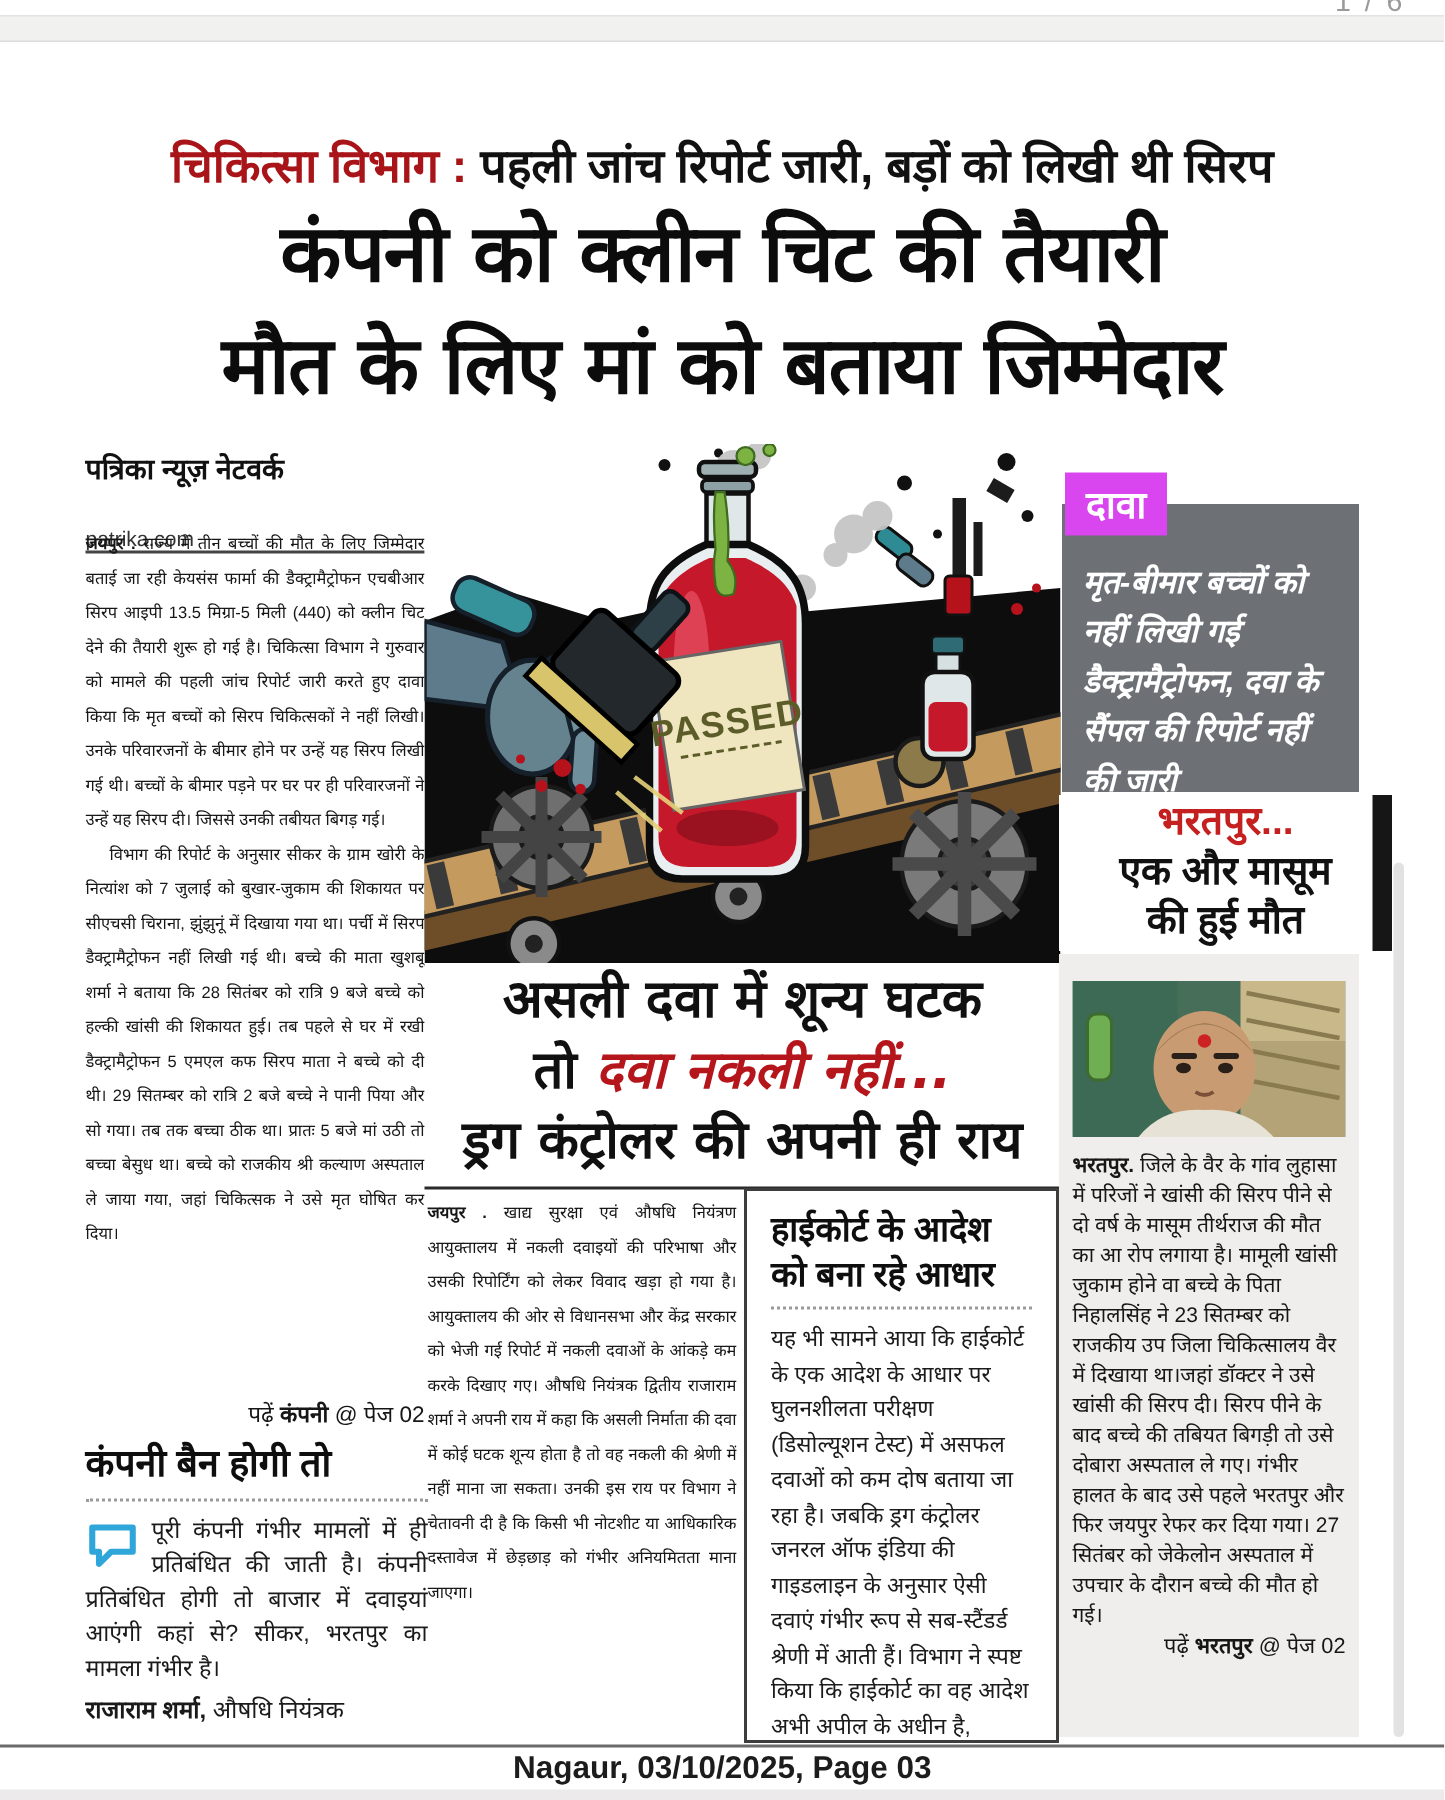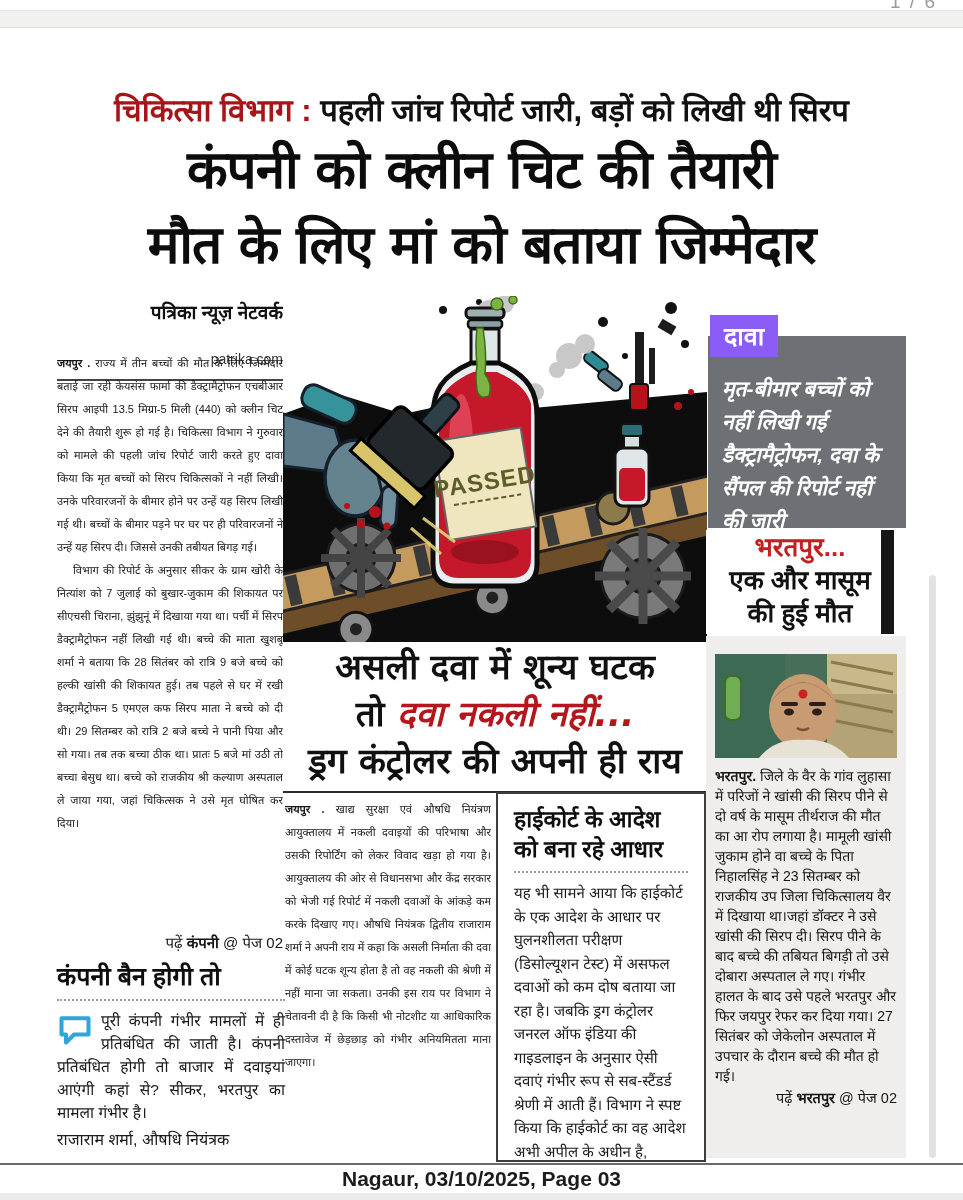--- a/index.html
+++ b/index.html
@@ -17,65 +17,65 @@
 
   
   #kicker { left:0; top:88px; width:963px; text-align:center; font-size:31px; font-weight:bold; white-space:nowrap; }
   #kicker .k-label { color:#a81418; }
   #kicker .k-rest { color:#111; }
   #headline { left:0; top:132px; width:963px; text-align:center; color:#0c0c0c;
     font-family:"DejaVu Sans","Liberation Sans",sans-serif; font-weight:800;
     font-size:53px; line-height:75px; white-space:nowrap; letter-spacing:-1px; }
 
   
-  #byline { left:57px; top:299px; width:226px; border-bottom:2px solid #444; padding-bottom:12px;text-align:right; }
+  #byline { left:57px; top:299px; width:226px; border-bottom:2px solid #444; padding-bottom:0; }
   #byline .b-name { font-size:19px; font-weight:bold; color:#111; }
   #byline .b-site { font-size:14px; color:#333;margin-top:26px; }
   #lead-body { left:57px; top:352px; width:226px; height:578px; overflow:hidden;
     font-size:11px; line-height:23px; text-align:justify; color:#161616; }
   #lead-body .para2 { text-indent:16px; }
   .dateline { font-weight:bold; }
   .readmore { font-size:15px; color:#161616; }
   #lead-readmore { left:57px; top:932px; width:226px; text-align:right; }
   .rm-bold { font-weight:bold; }
 
   
   #quote-sec { left:57px; top:960px; width:228px; }
   #quote-sec .q-title { font-size:25px; font-weight:bold; line-height:32px; color:#0e0e0e; }
   .dotted { border-top:2px dotted #9a9a9a; margin:7px 0 8px 0; }
   #quote-sec .q-body { font-size:15.5px; line-height:23px; text-align:justify; }
   #quote-icon { float:left; width:36px; height:36px; margin:3px 8px 2px 0; }
   #quote-sec .q-author { margin-top:4px; font-size:16px; }
-  #quote-sec .q-author .a-name { font-weight:normal;margin-top:24px; }
+  #quote-sec .q-author .a-name { font-weight:bold;margin-top:24px; }
 
   
   #illus { left:283px; top:296px; width:424px; height:346px; }
 
   
   #c-head { left:283px; top:644px; width:424px; text-align:center;
     font-family:"DejaVu Sans","Liberation Sans",sans-serif; font-weight:800;
     font-size:35px; line-height:47px; color:#101010; white-space:nowrap;
     border-bottom:2px solid #2a2a2a; padding-bottom:6px; }
   #c-head .red-it { color:#b5161c; font-style:italic; }
   #second-body { left:285px; top:798px; width:206px; height:362px; overflow:hidden;
     font-size:11px; line-height:23px; text-align:justify; color:#161616; }
 
   
   #hc-box { left:496px; top:792px; width:210px; height:370px; border:2px solid #3d3d3d;
     background:#fff; padding:10px 16px; overflow:hidden; }
   #hc-box .hc-title { font-size:23px; font-weight:bold; line-height:30px; color:#0e0e0e; }
   #hc-box .hc-body { font-size:15px; line-height:23.5px; color:#1b1b1b; }
 
   
-  #claim-tag { left:710px; top:315px; background:#8b5cf6; color:#fff; font-size:25px;
+  #claim-tag { left:710px; top:315px; background:#d946ef; color:#fff; font-size:25px;
     font-weight:bold; padding:3px 14px 5px 14px; z-index:3; }
   #claim-box { left:708px; top:336px; width:198px; height:192px; background:#6d7175;
     color:#fff; font-size:21px; font-weight:bold; font-style:italic; line-height:33px;
     padding:36px 12px 10px 14px; overflow:hidden; }
-  #bh-box { left:706px; top:530px; width:188px; height:104px; background:#fff; text-align:center; }
+  #bh-box { left:706px; top:530px; width:222px; height:104px; background:#fff; text-align:center; }
   #bh-box .bh-kicker { color:#c3201f; font-size:26px; font-weight:bold; line-height:34px; }
   #bh-box .bh-title { color:#111; font-size:26px; font-weight:bold; line-height:33px; }
   #bh-bar { right:0; top:0; width:13px; height:104px; background:#161616; }
   #sb-body { left:706px; top:636px; width:200px; height:522px; background:#efeeec; padding:18px 9px; }
   #sb-photo { display:block; margin:0 auto 8px auto; }
   #sb-text { font-size:14px; line-height:20px; color:#161616; }
   #sb-readmore { text-align:right; margin-top:2px; font-size:14.5px; }
 
   
   #scroll-thumb { left:929px; top:575px; width:7px; height:583px; background:#e2e2e2; border-radius:4px; }

